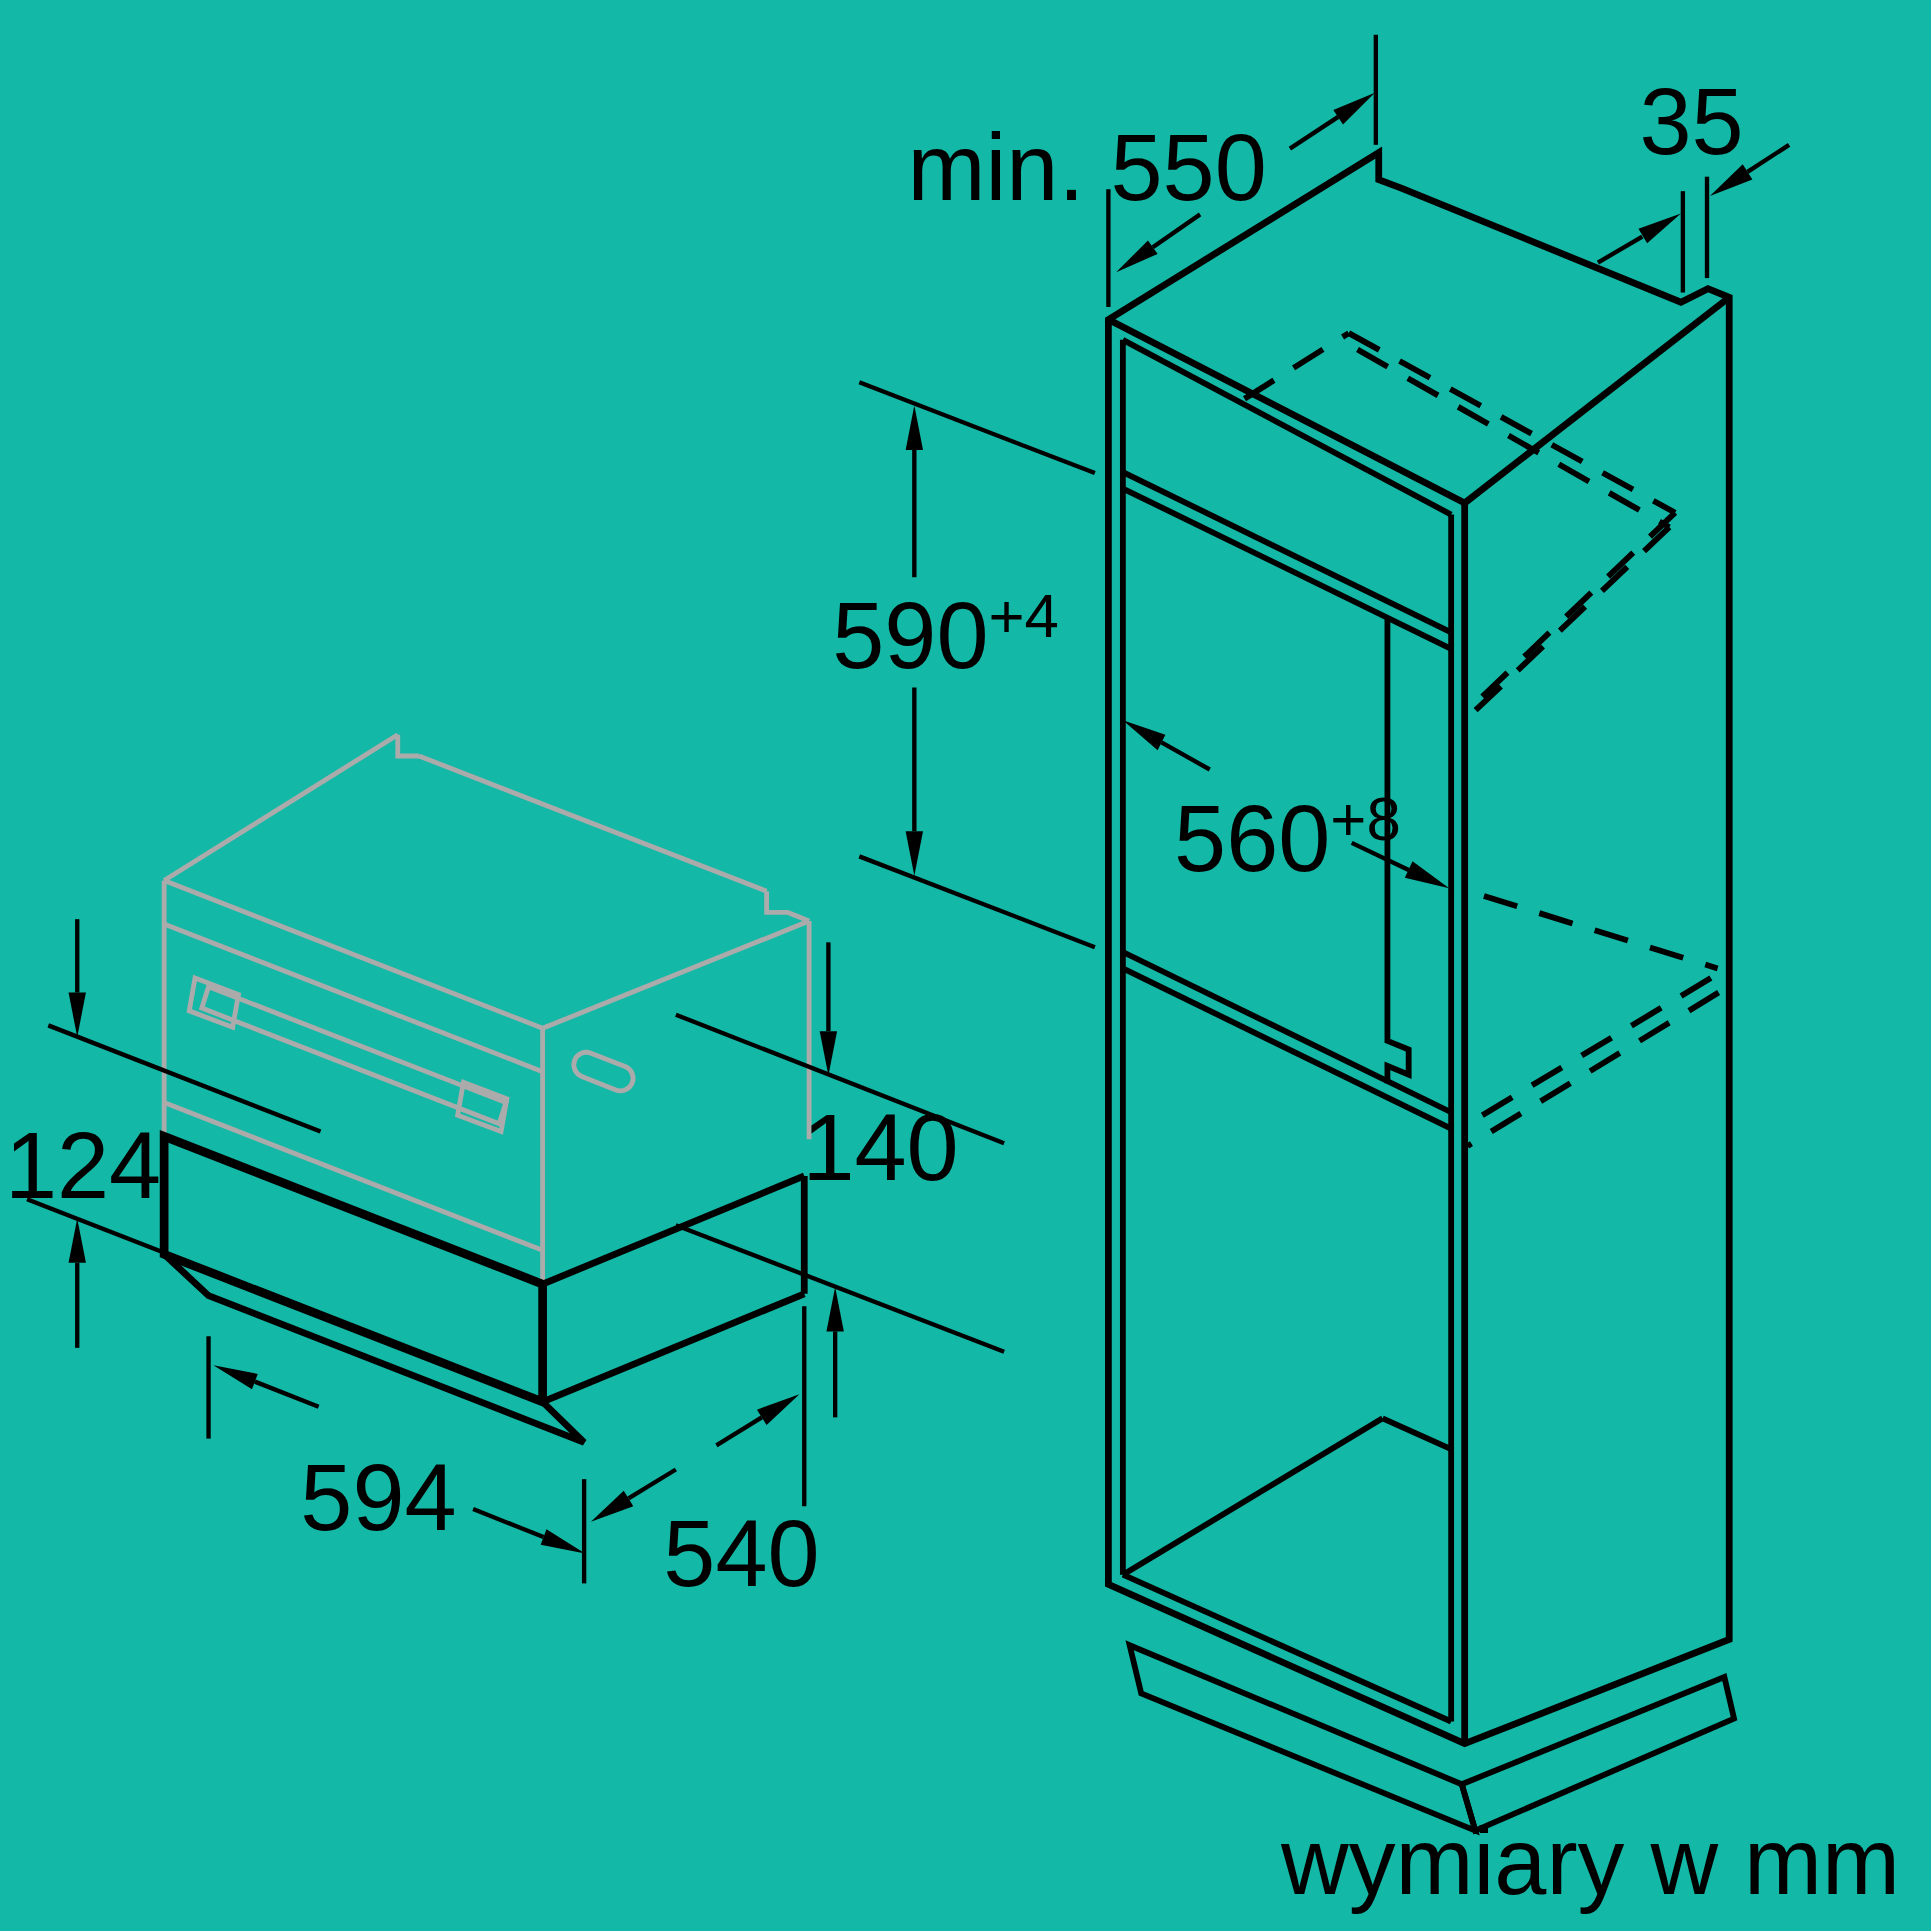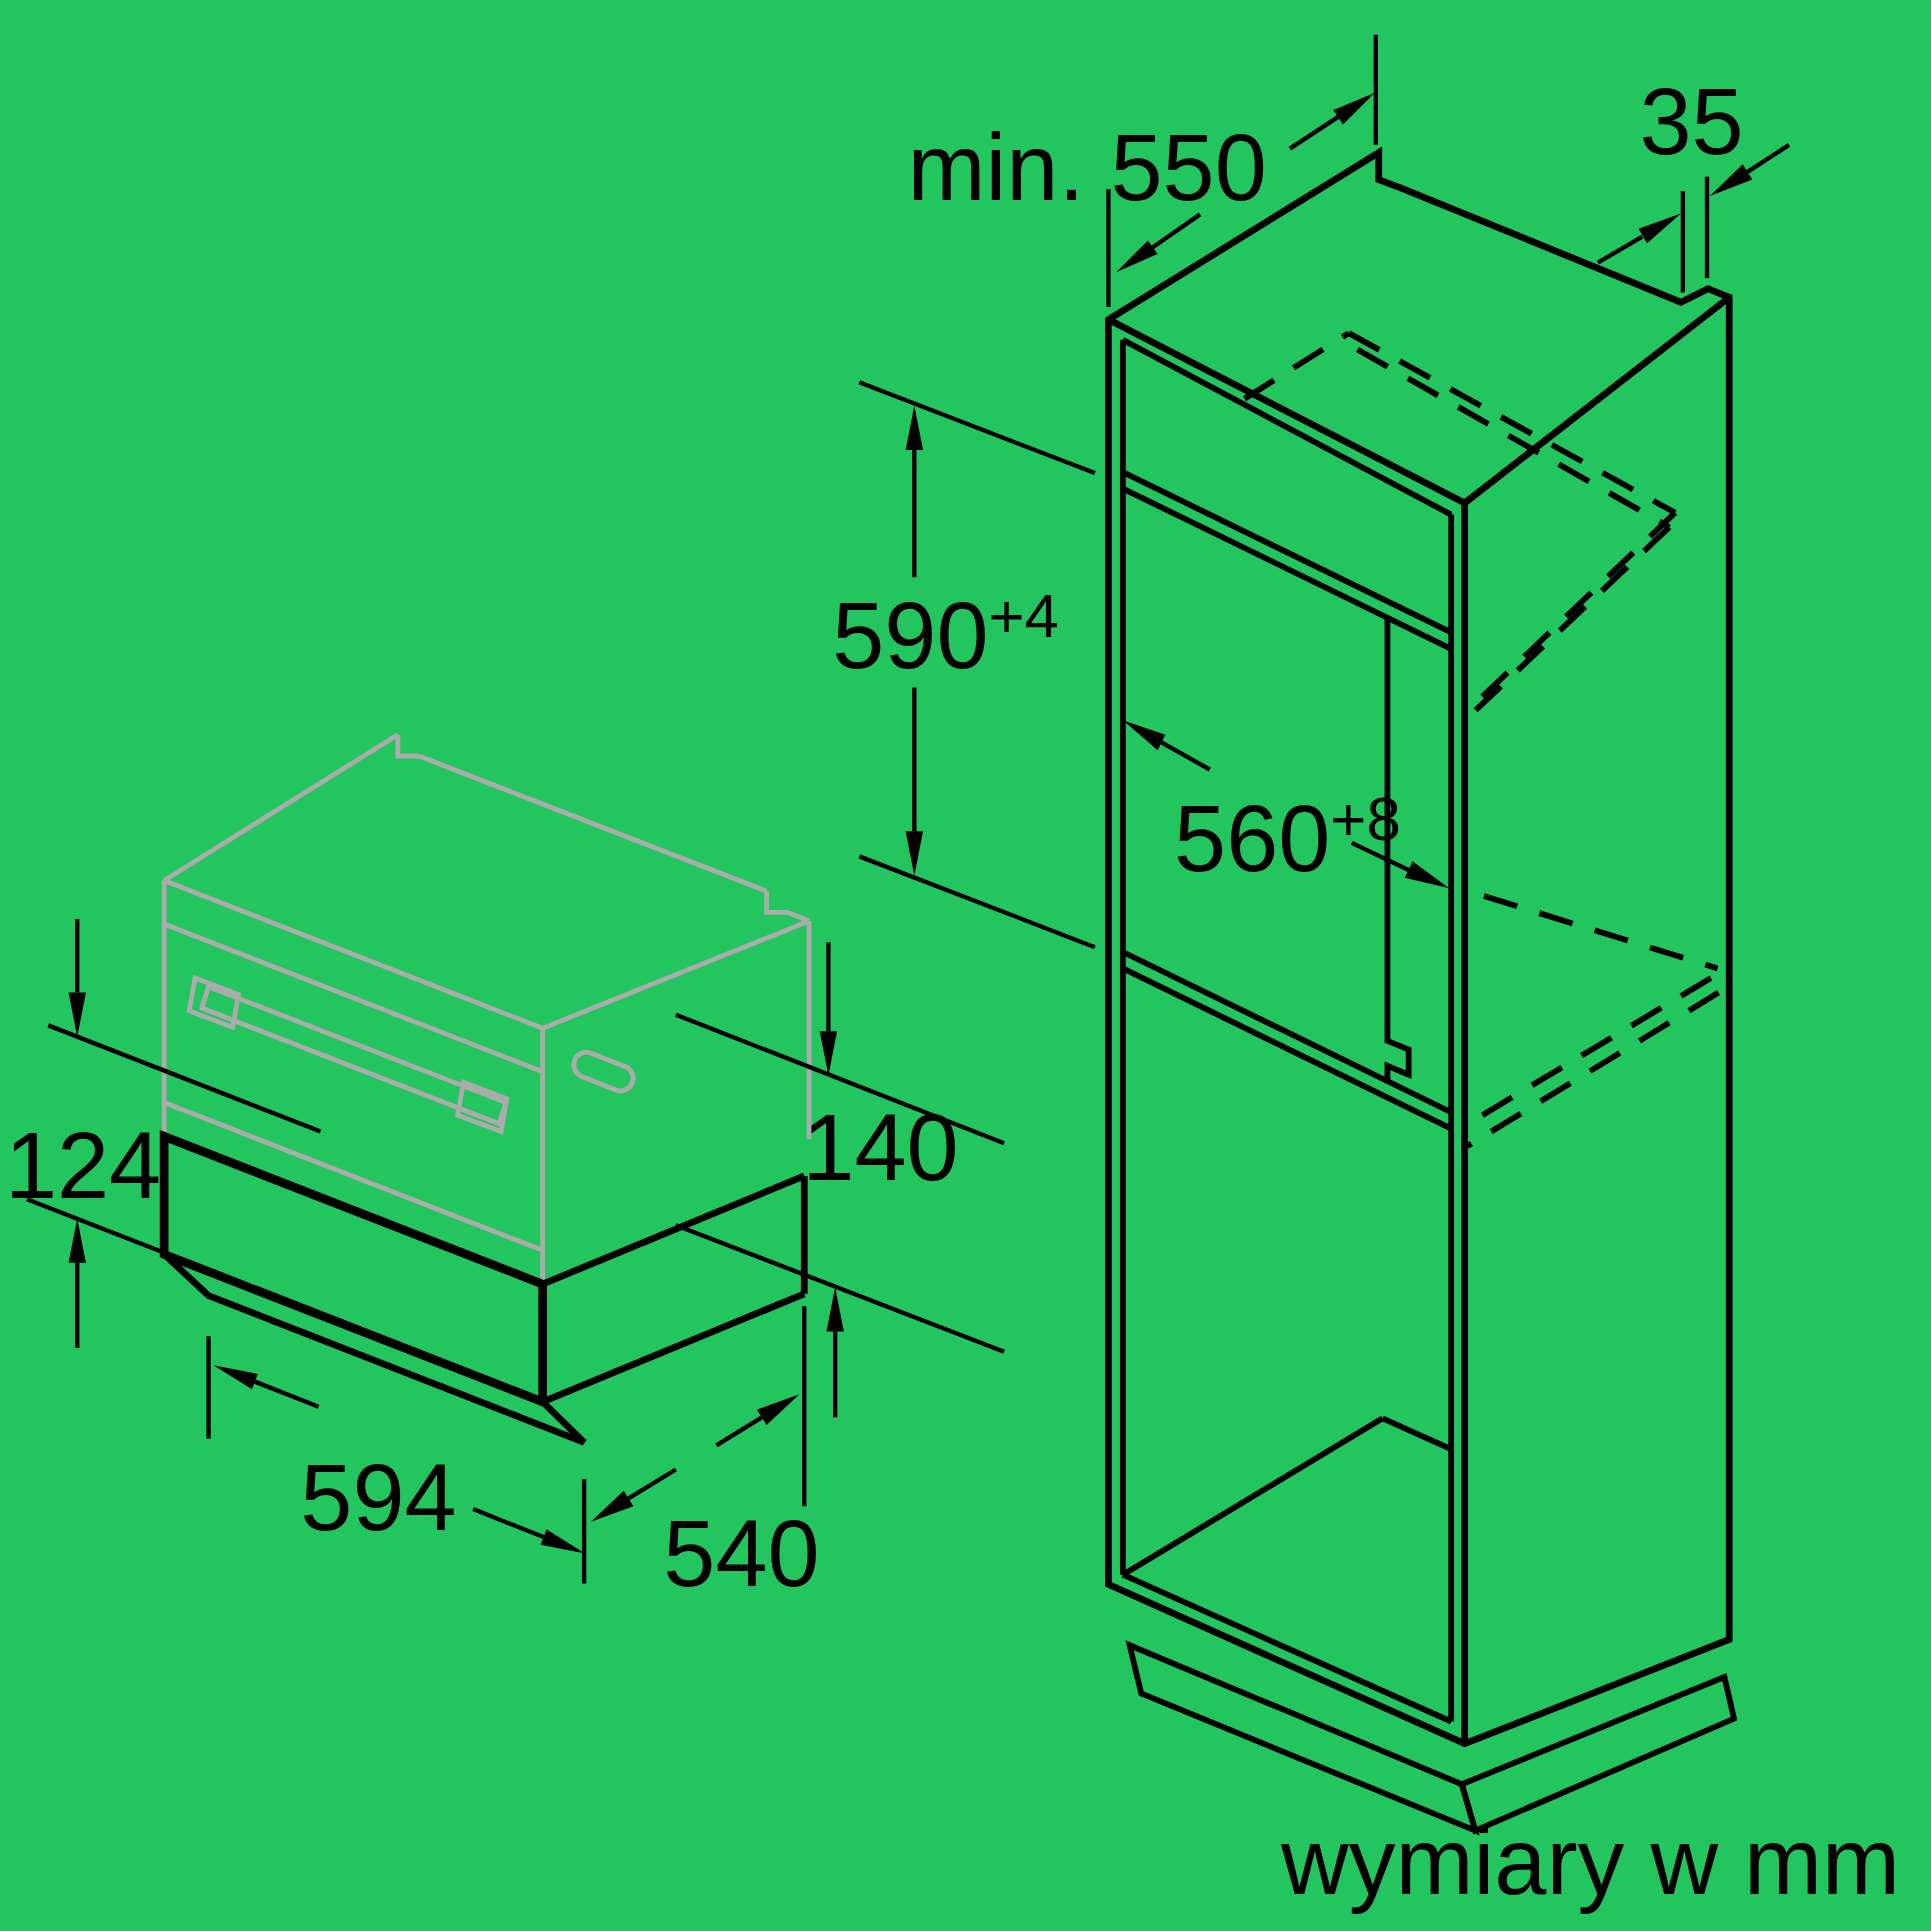--- a/index.html
+++ b/index.html
@@ -1,16 +1,16 @@
 <!DOCTYPE html>
 <html><head>
 <meta charset="utf-8">
 <style>
   html,body{margin:0;padding:0;background:#ffffff;}
-  .stage{width:1931px;height:1931px;background:#22c55e;position:relative;font-family:"Liberation Sans",sans-serif;}
+  .stage{width:1931px;height:1931px;background:#14b8a6;position:relative;font-family:"Liberation Sans",sans-serif;}
   svg{display:block;}
   text{font-family:"Liberation Sans","DejaVu Sans",sans-serif;fill:#000;}
   .dimtxt{font-size:97px;}
   .suptxt{font-size:64px;}
   .blk{stroke:#000;fill:none;}
   .gry{stroke:#ababab;fill:none;}
   .w7{stroke-width:7;}
   .w6{stroke-width:6;}
   .w5{stroke-width:5;}
   .w45{stroke-width:4.5;}

